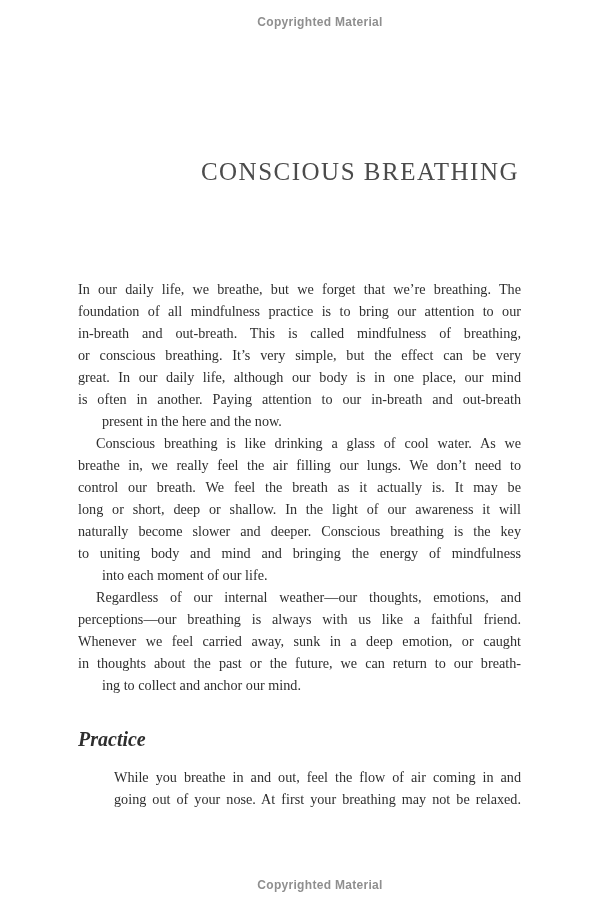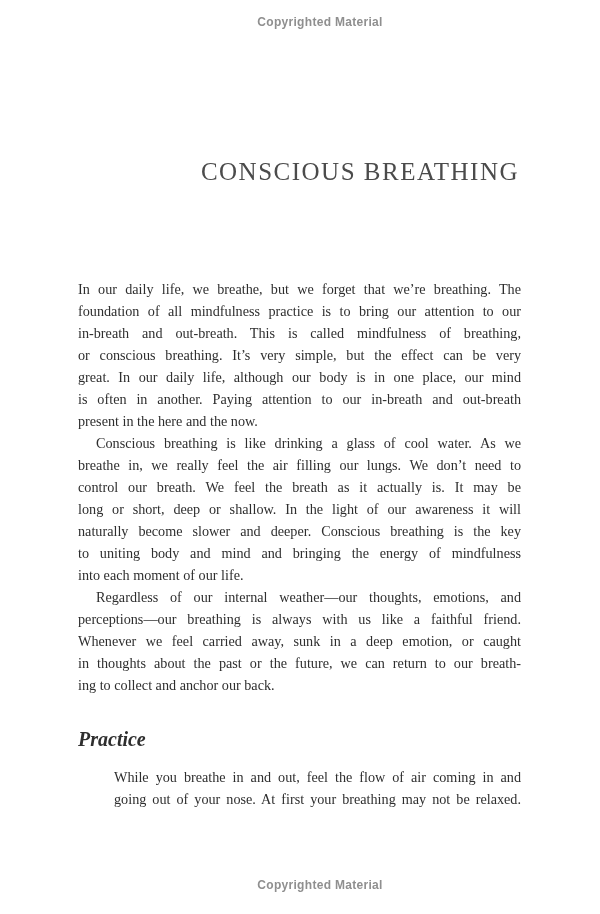--- a/index.html
+++ b/index.html
@@ -52,21 +52,21 @@
   .line {
     height: 22px;
     line-height: 22px;
     font-size: 14.2px;
     color: #2e2e2e;
     text-align: justify;
     text-align-last: justify;
     overflow: hidden;
     white-space: normal;
   }
-  .line.lastline { text-align-last: left; }
+  .line.lastline { text-align-last: left; margin-left: 24px; }
   .line.indent { text-indent: 18px; }
 
   .section-heading {
     margin-top: 30px;
     height: 26px;
     line-height: 26px;
     font-size: 20px;
     font-style: italic;
     color: #2e2e2e;
     font-weight: bold;
@@ -100,21 +100,21 @@
         <div class="line">long or short, deep or shallow. In the light of our awareness it will</div>
         <div class="line">naturally become slower and deeper. Conscious breathing is the key</div>
         <div class="line">to uniting body and mind and bringing the energy of mindfulness</div>
         <div class="line lastline">into each moment of our life.</div>
       </div>
       <div class="para">
         <div class="line indent">Regardless of our internal weather—our thoughts, emotions, and</div>
         <div class="line">perceptions—our breathing is always with us like a faithful friend.</div>
         <div class="line">Whenever we feel carried away, sunk in a deep emotion, or caught</div>
         <div class="line">in thoughts about the past or the future, we can return to our breath-</div>
-        <div class="line lastline">ing to collect and anchor our back.</div>
+        <div class="line lastline">ing to collect and anchor our mind.</div>
       </div>
     </div>
 
   <div class="section-heading">Practice</div>
 
   <div class="practice-block">
       <div class="para">
         <div class="line">While you breathe in and out, feel the flow of air coming in and</div>
         <div class="line">going out of your nose. At first your breathing may not be relaxed.</div>
       </div>

